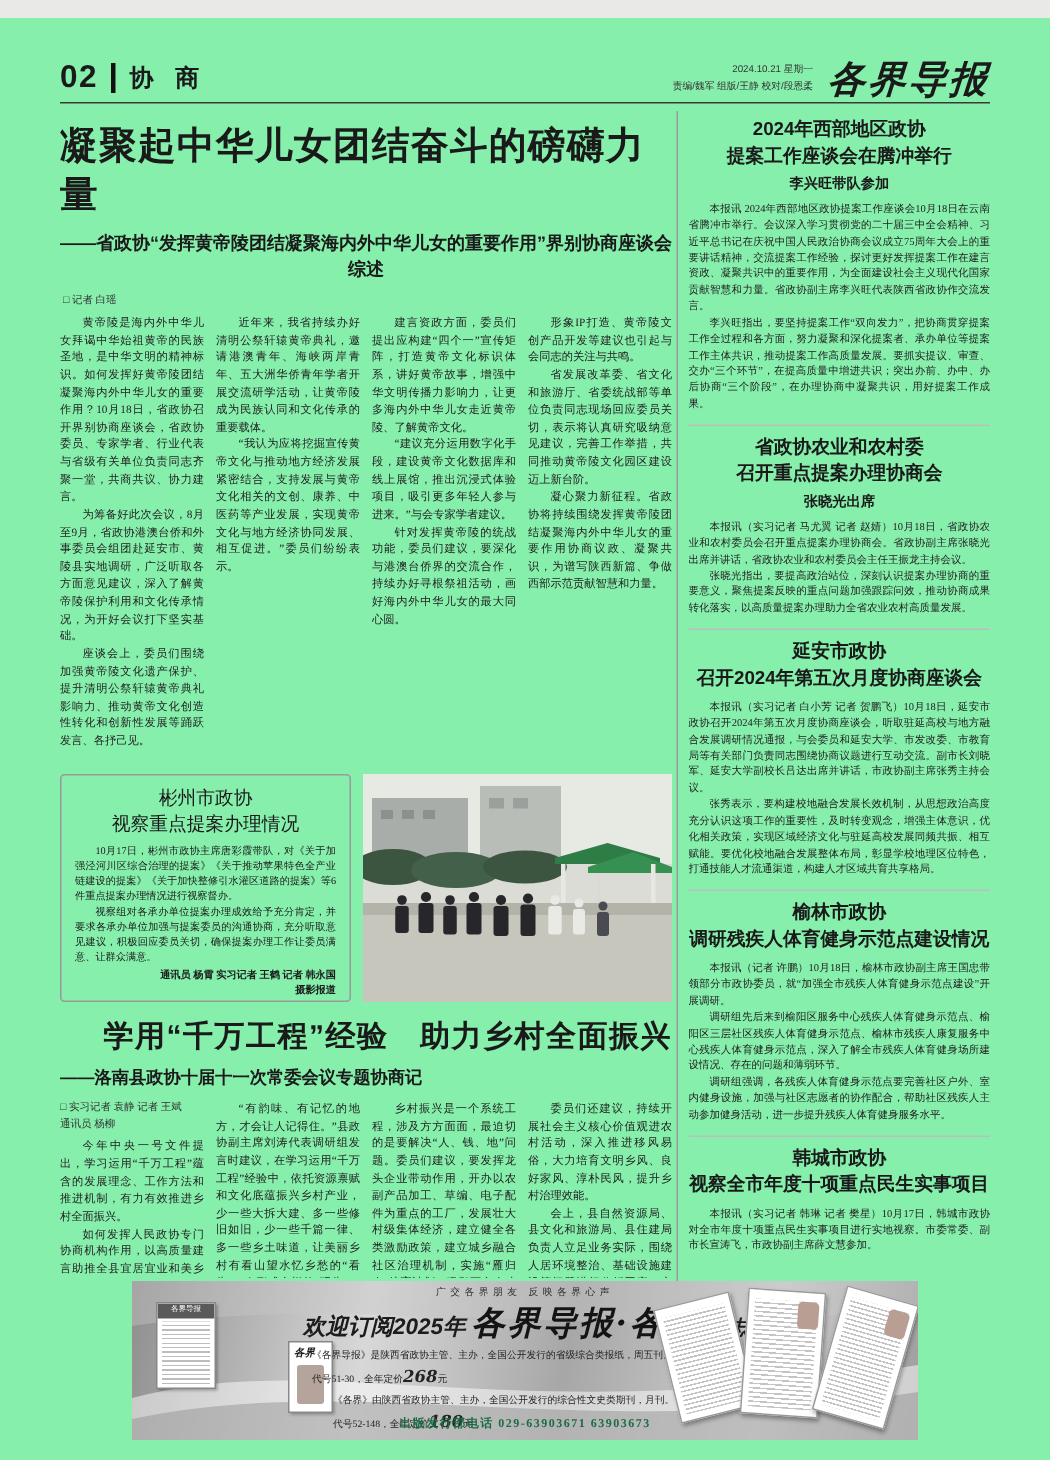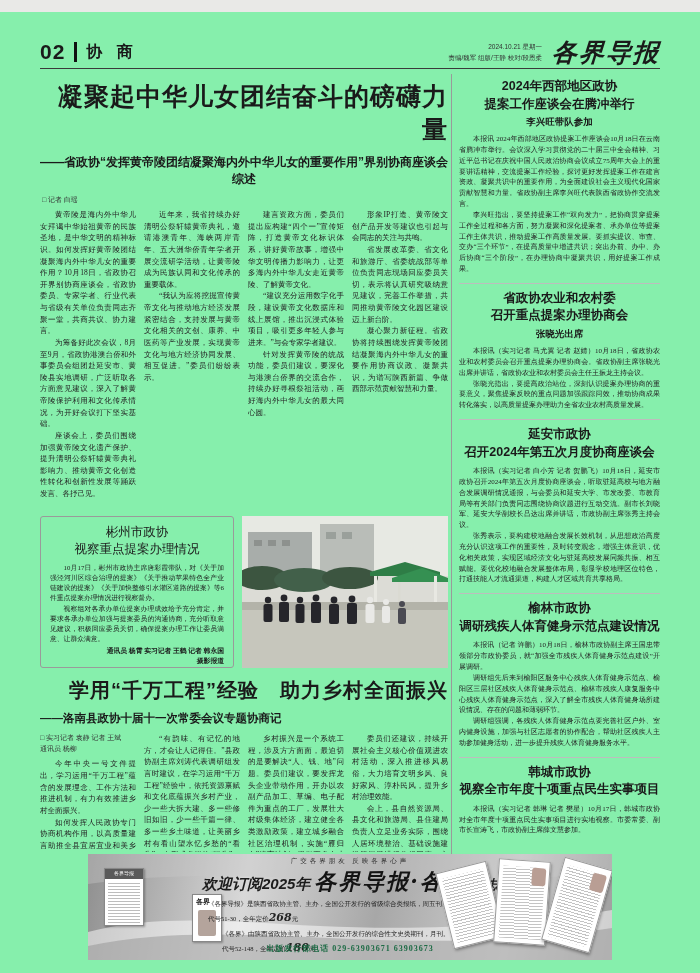--- a/index.html
+++ b/index.html
@@ -22,21 +22,21 @@
               font-style:italic; letter-spacing:2px; transform:skewX(-4deg); }
   .hdr-rule { position:absolute; left:40px; right:40px; top:56px; border-top:1.5px solid #3a3a3a; }
 
   
   .left-region { position:absolute; left:40px; top:62px; width:408px; height:778px; overflow:hidden; }
   .v-divider  { position:absolute; left:451px; top:62px; height:788px; border-left:1px solid #9a9a9a; }
   .right-region{ position:absolute; left:459px; top:62px; width:201px; height:790px; overflow:hidden; }
 
   
   .main-headline { font-family:Liberation Sans, sans-serif; font-size:25px; font-weight:bold;
-                   text-align:right; letter-spacing:1px; margin-top:6px; }
+                   text-align:left; letter-spacing:1px; margin-top:6px; }
   .main-subtitle { font-family:"Liberation Sans",sans-serif; font-size:12px; font-weight:bold;
                    text-align:center; margin-top:8px; }
   .byline { font-size:7px; color:#333; margin:7px 0 4px 2px; }
   .cols4 { display:flex; gap:8px; height:300px; overflow:hidden; }
   .cols4 .col { flex:1; overflow:hidden; }
   .bodytext p { font-size:7.5px; line-height:1.55; text-align:justify; text-indent:2em; color:#222; }
 
   
   .mid-row { display:flex; gap:8px; margin-top:7px; height:152px; }
   .boxed { width:194px; border:1px solid #9a9a9a; border-radius:3px; padding:7px 9px; overflow:hidden; }
@@ -85,21 +85,21 @@
   .bn-info .row2 { margin-left:14px; }
   .bn-phone { position:absolute; bottom:6px; left:0; right:0; text-align:center; font-size:8px;
               font-weight:bold; color:#1d6b45; letter-spacing:1px; }
   .mini-paper { position:absolute; left:16px; top:14px; width:40px; height:58px; background:#fff;
                 border:1px solid #888; box-shadow:1px 1px 2px rgba(0,0,0,.3); overflow:hidden; }
   .mini-paper .mp-head { height:10px; background:#5a5a5a; color:#fff; font-size:5px; text-align:center; line-height:10px; }
   .mini-paper .mp-lines { height:46px;
       background:repeating-linear-gradient(#fff 0 2px,#bdbdbd 2px 3px); margin:2px 3px; }
   .mini-mag { position:absolute; left:104px; top:40px; width:30px; height:48px; background:#fff;
               border:1px solid #888; box-shadow:1px 1px 2px rgba(0,0,0,.3); }
-  .mini-mag .mg-label { font-family:"DejaVu Serif",serif; font-size:7px; font-weight:bold; 
+  .mini-mag .mg-label { font-family:"DejaVu Serif",serif; font-size:7px; font-weight:bold; font-style:italic;
                         padding:2px 0 0 3px; }
   .mini-mag .mg-portrait { width:18px; height:26px; background:#b4a49c; margin:3px auto 0 auto; border-radius:2px; }
   .collage { position:absolute; right:2px; top:2px; width:170px; height:102px; }
   .collage .pg { position:absolute; background:#fff; border:1px solid #999;
                  box-shadow:1px 2px 3px rgba(0,0,0,.35); overflow:hidden; }
   .collage .pg .lines { position:absolute; inset:6px 4px 4px 4px;
       background:repeating-linear-gradient(#fff 0 2px,#c4c4c4 2px 3px); }
   .collage .pg .face { position:absolute; right:3px; top:6px; width:14px; height:18px;
       background:#b99e94; border-radius:3px; }
   .pg1 { left:4px; top:10px; width:52px; height:78px; transform:rotate(-14deg); }

